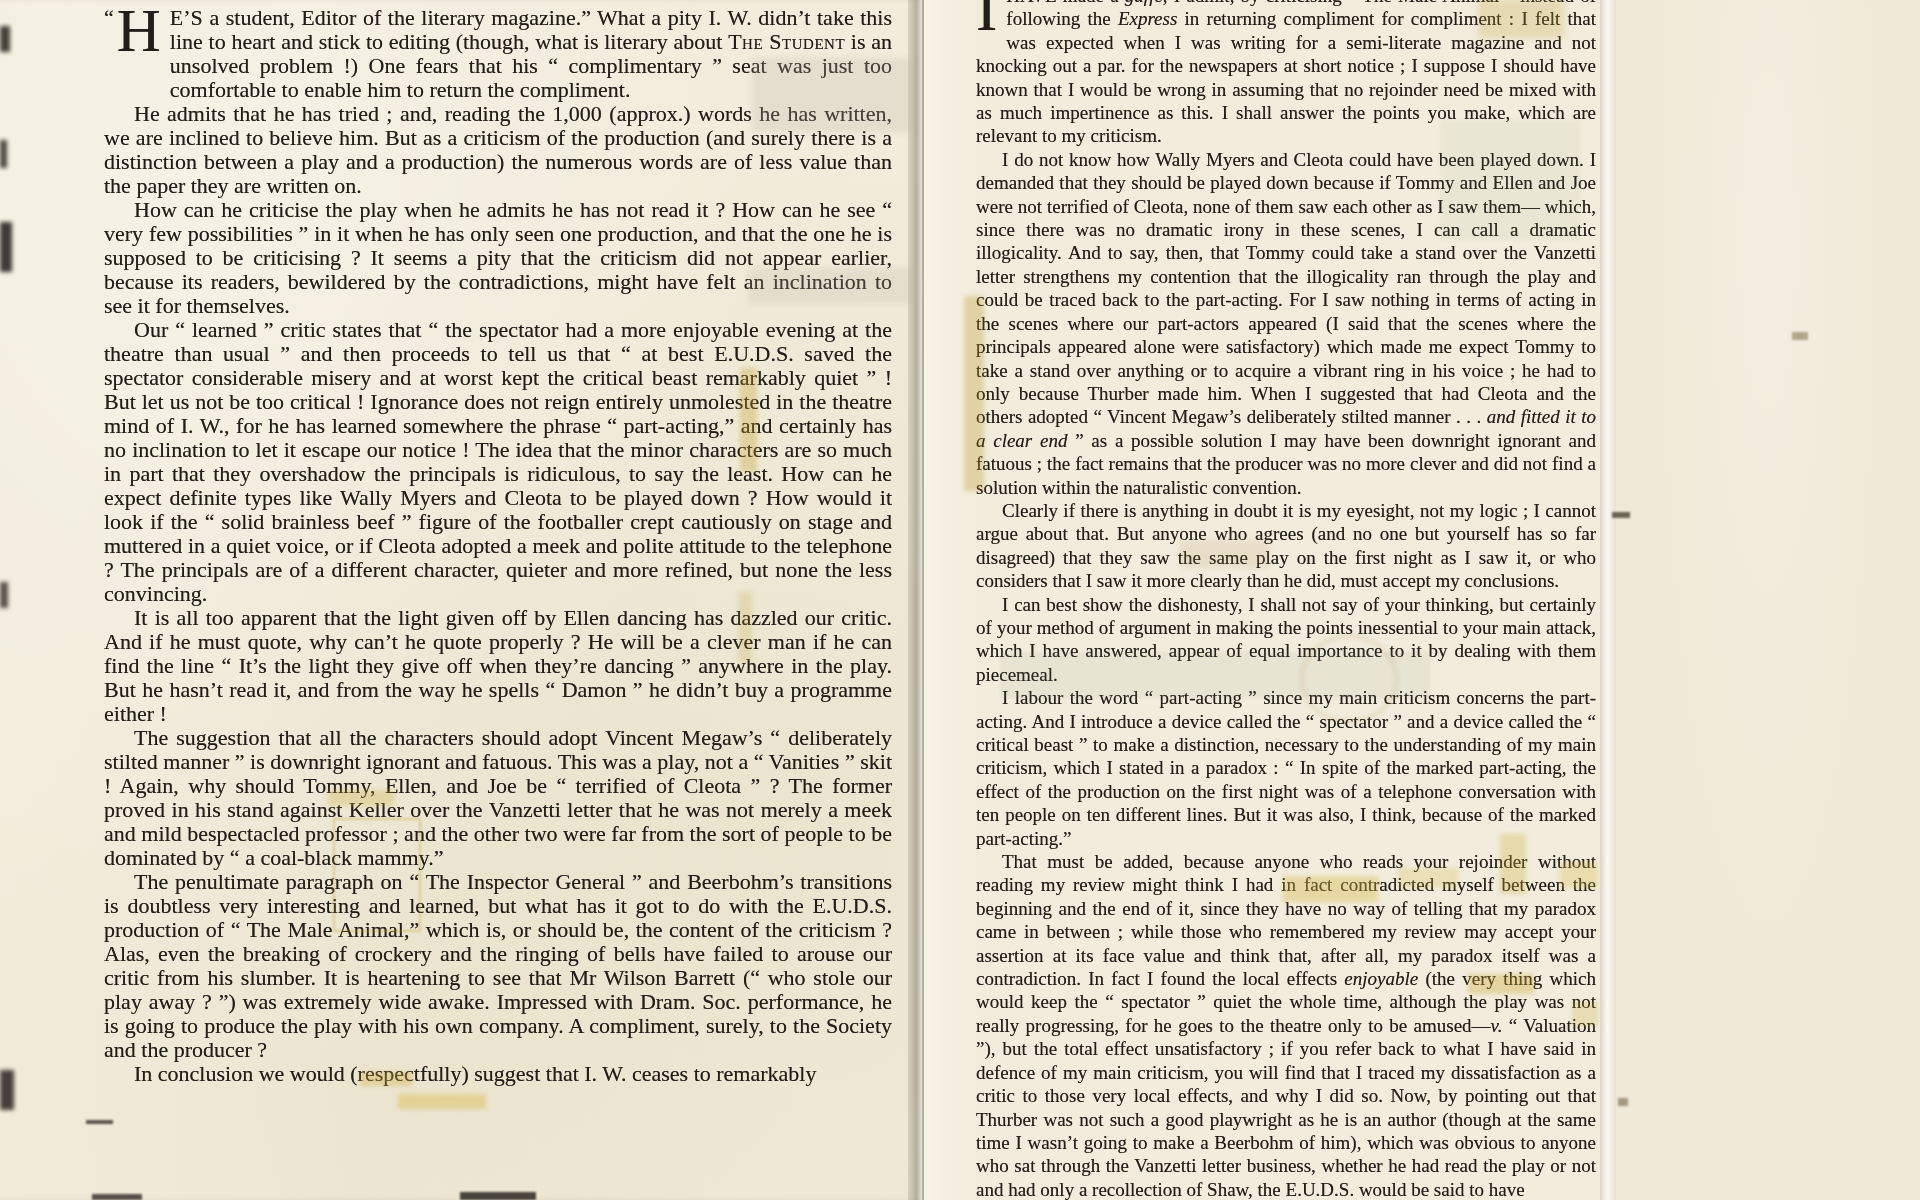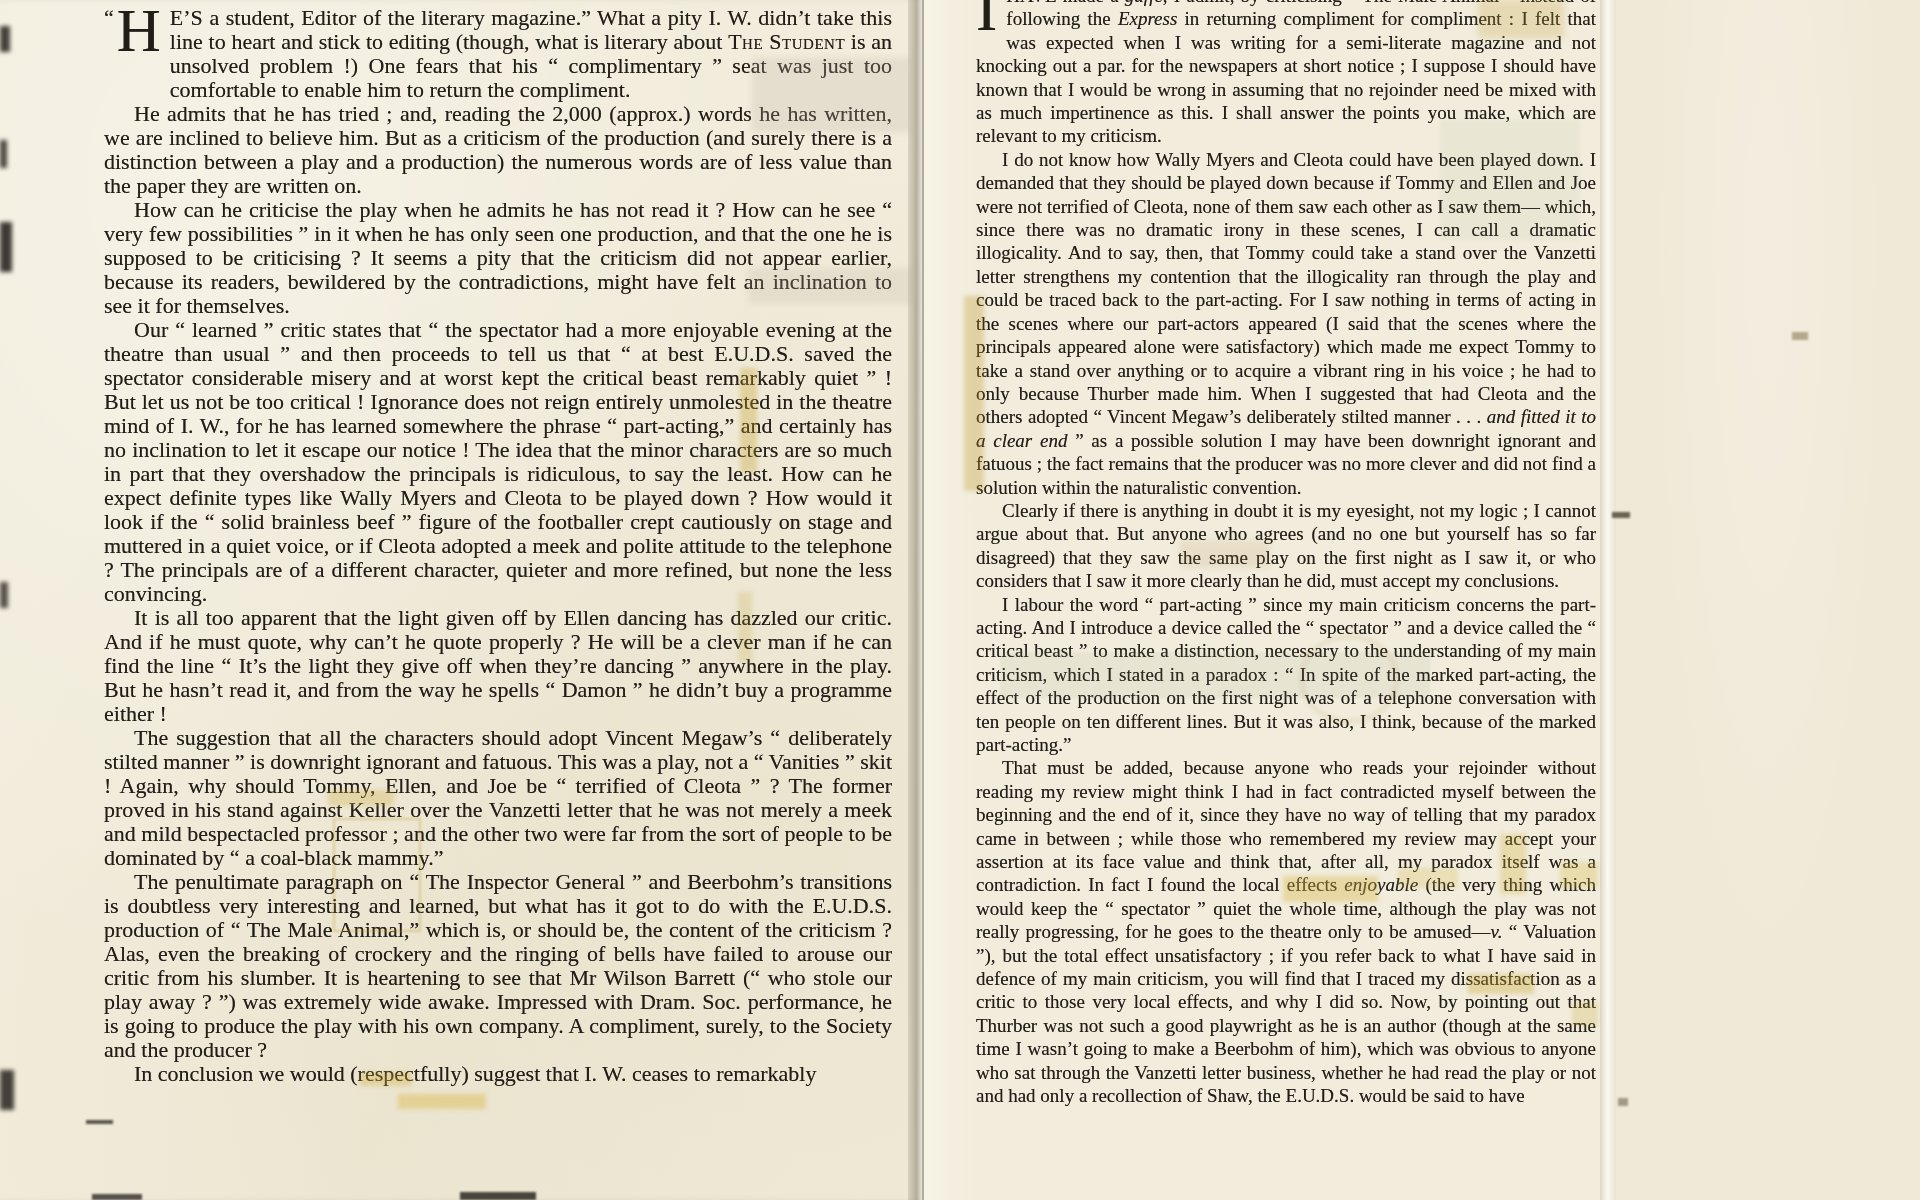--- a/index.html
+++ b/index.html
@@ -92,37 +92,38 @@
   <div class="mark seam"></div>
   <div class="mark crease"></div>
   <div class="right-page"></div>
 
   <div class="col left-col">
     <div class="paras">
         <p class="first"><span class="dc-wrap">
             <span class="dc-quote">“</span>
             <span class="dc">H</span>
           </span>E’S a student, Editor of the literary magazine.”  What a pity I. W. didn’t take this line to heart and stick to editing (though, what is literary about <span class="sc">The Student</span> is an unsolved problem !)  One fears that his “ complimentary ” seat was just too comfortable to enable him to return the compliment.</p>
-        <p>He admits that he has tried ;  and, reading the 2,000 (approx.) words he has written, we are inclined to believe him.  But as a criticism of the production (and surely there is a distinction between a play and a production) the numerous words are of less value than the paper they are written on.</p>
+        <p>He admits that he has tried ;  and, reading the 1,000 (approx.) words he has written, we are inclined to believe him.  But as a criticism of the production (and surely there is a distinction between a play and a production) the numerous words are of less value than the paper they are written on.</p>
         <p>How can he criticise the play when he admits he has not read it ?  How can he see “ very few possibilities ” in it when he has only seen one production, and that the one he is supposed to be criticising ?  It seems a pity that the criticism did not appear earlier, because its readers, bewildered by the contradictions, might have felt an inclination to see it for themselves.</p>
         <p>Our “ learned ” critic states that “ the spectator had a more enjoyable evening at the theatre than usual ” and then proceeds to tell us that “ at best E.U.D.S. saved the spectator considerable misery and at worst kept the critical beast remarkably quiet ” !  But let us not be too critical !  Ignorance does not reign entirely unmolested in the theatre mind of I. W., for he has learned somewhere the phrase “ part-acting,” and certainly has no inclination to let it escape our notice !  The idea that the minor characters are so much in part that they overshadow the principals is ridiculous, to say the least.  How can he expect definite types like Wally Myers and Cleota to be played down ?  How would it look if the “ solid brainless beef ” figure of the footballer crept cautiously on stage and muttered in a quiet voice, or if Cleota adopted a meek and polite attitude to the telephone ?  The principals are of a different character, quieter and more refined, but none the less convincing.</p>
         <p>It is all too apparent that the light given off by Ellen dancing has dazzled our critic.  And if he must quote, why can’t he quote properly ?  He will be a clever man if he can find the line “ It’s the light they give off when they’re dancing ” anywhere in the play.  But he hasn’t read it, and from the way he spells “ Damon ” he didn’t buy a programme either !</p>
         <p>The suggestion that all the characters should adopt Vincent Megaw’s “ deliberately stilted manner ” is downright ignorant and fatuous.  This was a play, not a “ Vanities ” skit !  Again, why should Tommy, Ellen, and Joe be “ terrified of Cleota ” ?  The former proved in his stand against Keller over the Vanzetti letter that he was not merely a meek and mild bespectacled professor ; and the other two were far from the sort of people to be dominated by “ a coal-black mammy.”</p>
         <p>The penultimate paragraph on “ The Inspector General ” and Beerbohm’s transitions is doubtless very interesting and learned, but what has it got to do with the E.U.D.S. production of “ The Male Animal,” which is, or should be, the content of the criticism ?  Alas, even the breaking of crockery and the ringing of bells have failed to arouse our critic from his slumber.  It is heartening to see that Mr Wilson Barrett (“ who stole our play away ? ”) was extremely wide awake.  Impressed with Dram. Soc. performance, he is going to produce the play with his own company.  A compliment, surely, to the Society and the producer ?</p>
         <p>In conclusion we would (respectfully) suggest that I. W. ceases to remarkably</p>
       </div>
   </div>
 
   <div class="col right-col">
     <div class="paras">
         <p class="first"><span class="dc-wrap">
             <span class="dc">I</span>
           </span>HAVE made a <i>gaffe</i>, I admit, by criticising “ The Male Animal ” instead of following the <i>Express</i> in returning compliment for compliment :  I felt that was expected when I was writing for a semi-literate magazine and not knocking out a par. for the newspapers at short notice ;  I suppose I should have known that I would be wrong in assuming that no rejoinder need be mixed with as much impertinence as this.  I shall answer the points you make, which are relevant to my criticism.</p>
         <p>I do not know how Wally Myers and Cleota could have been played down. I demanded that they should be played down because if Tommy and Ellen and Joe were not terrified of Cleota, none of them saw each other as I saw them— which, since there was no dramatic irony in these scenes, I can call a dramatic illogicality.  And to say, then, that Tommy could take a stand over the Vanzetti letter strengthens my contention that the illogicality ran through the play and could be traced back to the part-acting.  For I saw nothing in terms of acting in the scenes where our part-actors appeared (I said that the scenes where the principals appeared alone were satisfactory) which made me expect Tommy to take a stand over anything or to acquire a vibrant ring in his voice ;  he had to only because Thurber made him.  When I suggested that had Cleota and the others adopted “ Vincent Megaw’s deliberately stilted manner . . . <i>and fitted it to a clear end</i> ” as a possible solution I may have been downright ignorant and fatuous ;  the fact remains that the producer was no more clever and did not find a solution within the naturalistic convention.</p>
         <p>Clearly if there is anything in doubt it is my eyesight, not my logic ;  I cannot argue about that.  But anyone who agrees (and no one but yourself has so far disagreed) that they saw the same play on the first night as I saw it, or who considers that I saw it more clearly than he did, must accept my conclusions.</p>
+        <p>I can best show the dishonesty, I shall not say of your thinking, but certainly of your method of argument in making the points inessential to your main attack, which I have answered, appear of equal importance to it by dealing with them piecemeal.</p>
         <p>I labour the word “ part-acting ” since my main criticism concerns the part-acting.  And I introduce a device called the “ spectator ” and a device called the “ critical beast ” to make a distinction, necessary to the understanding of my main criticism, which I stated in a paradox :  “ In spite of the marked part-acting, the effect of the production on the first night was of a telephone conversation with ten people on ten different lines.  But it was also, I think, because of the marked part-acting.”</p>
         <p>That must be added, because anyone who reads your rejoinder without reading my review might think I had in fact contradicted myself between the beginning and the end of it, since they have no way of telling that my paradox came in between ;  while those who remembered my review may accept your assertion at its face value and think that, after all, my paradox itself was a contradiction.  In fact I found the local effects <i>enjoyable</i> (the very thing which would keep the “ spectator ” quiet the whole time, although the play was not really progressing, for he goes to the theatre only to be amused—<i>v.</i> “ Valuation ”), but the total effect unsatisfactory ;  if you refer back to what I have said in defence of my main criticism, you will find that I traced my dissatisfaction as a critic to those very local effects, and why I did so.  Now, by pointing out that Thurber was not such a good playwright as he is an author (though at the same time I wasn’t going to make a Beerbohm of him), which was obvious to anyone who sat through the Vanzetti letter business, whether he had read the play or not and had only a recollection of Shaw, the E.U.D.S. would be said to have</p>
       </div>
   </div>
 
   <div class="mark edge1"></div>
   <div class="mark edge2"></div>
   <div class="mark edge3"></div>
   <div class="mark edge4"></div>
   <div class="mark edge5"></div>

